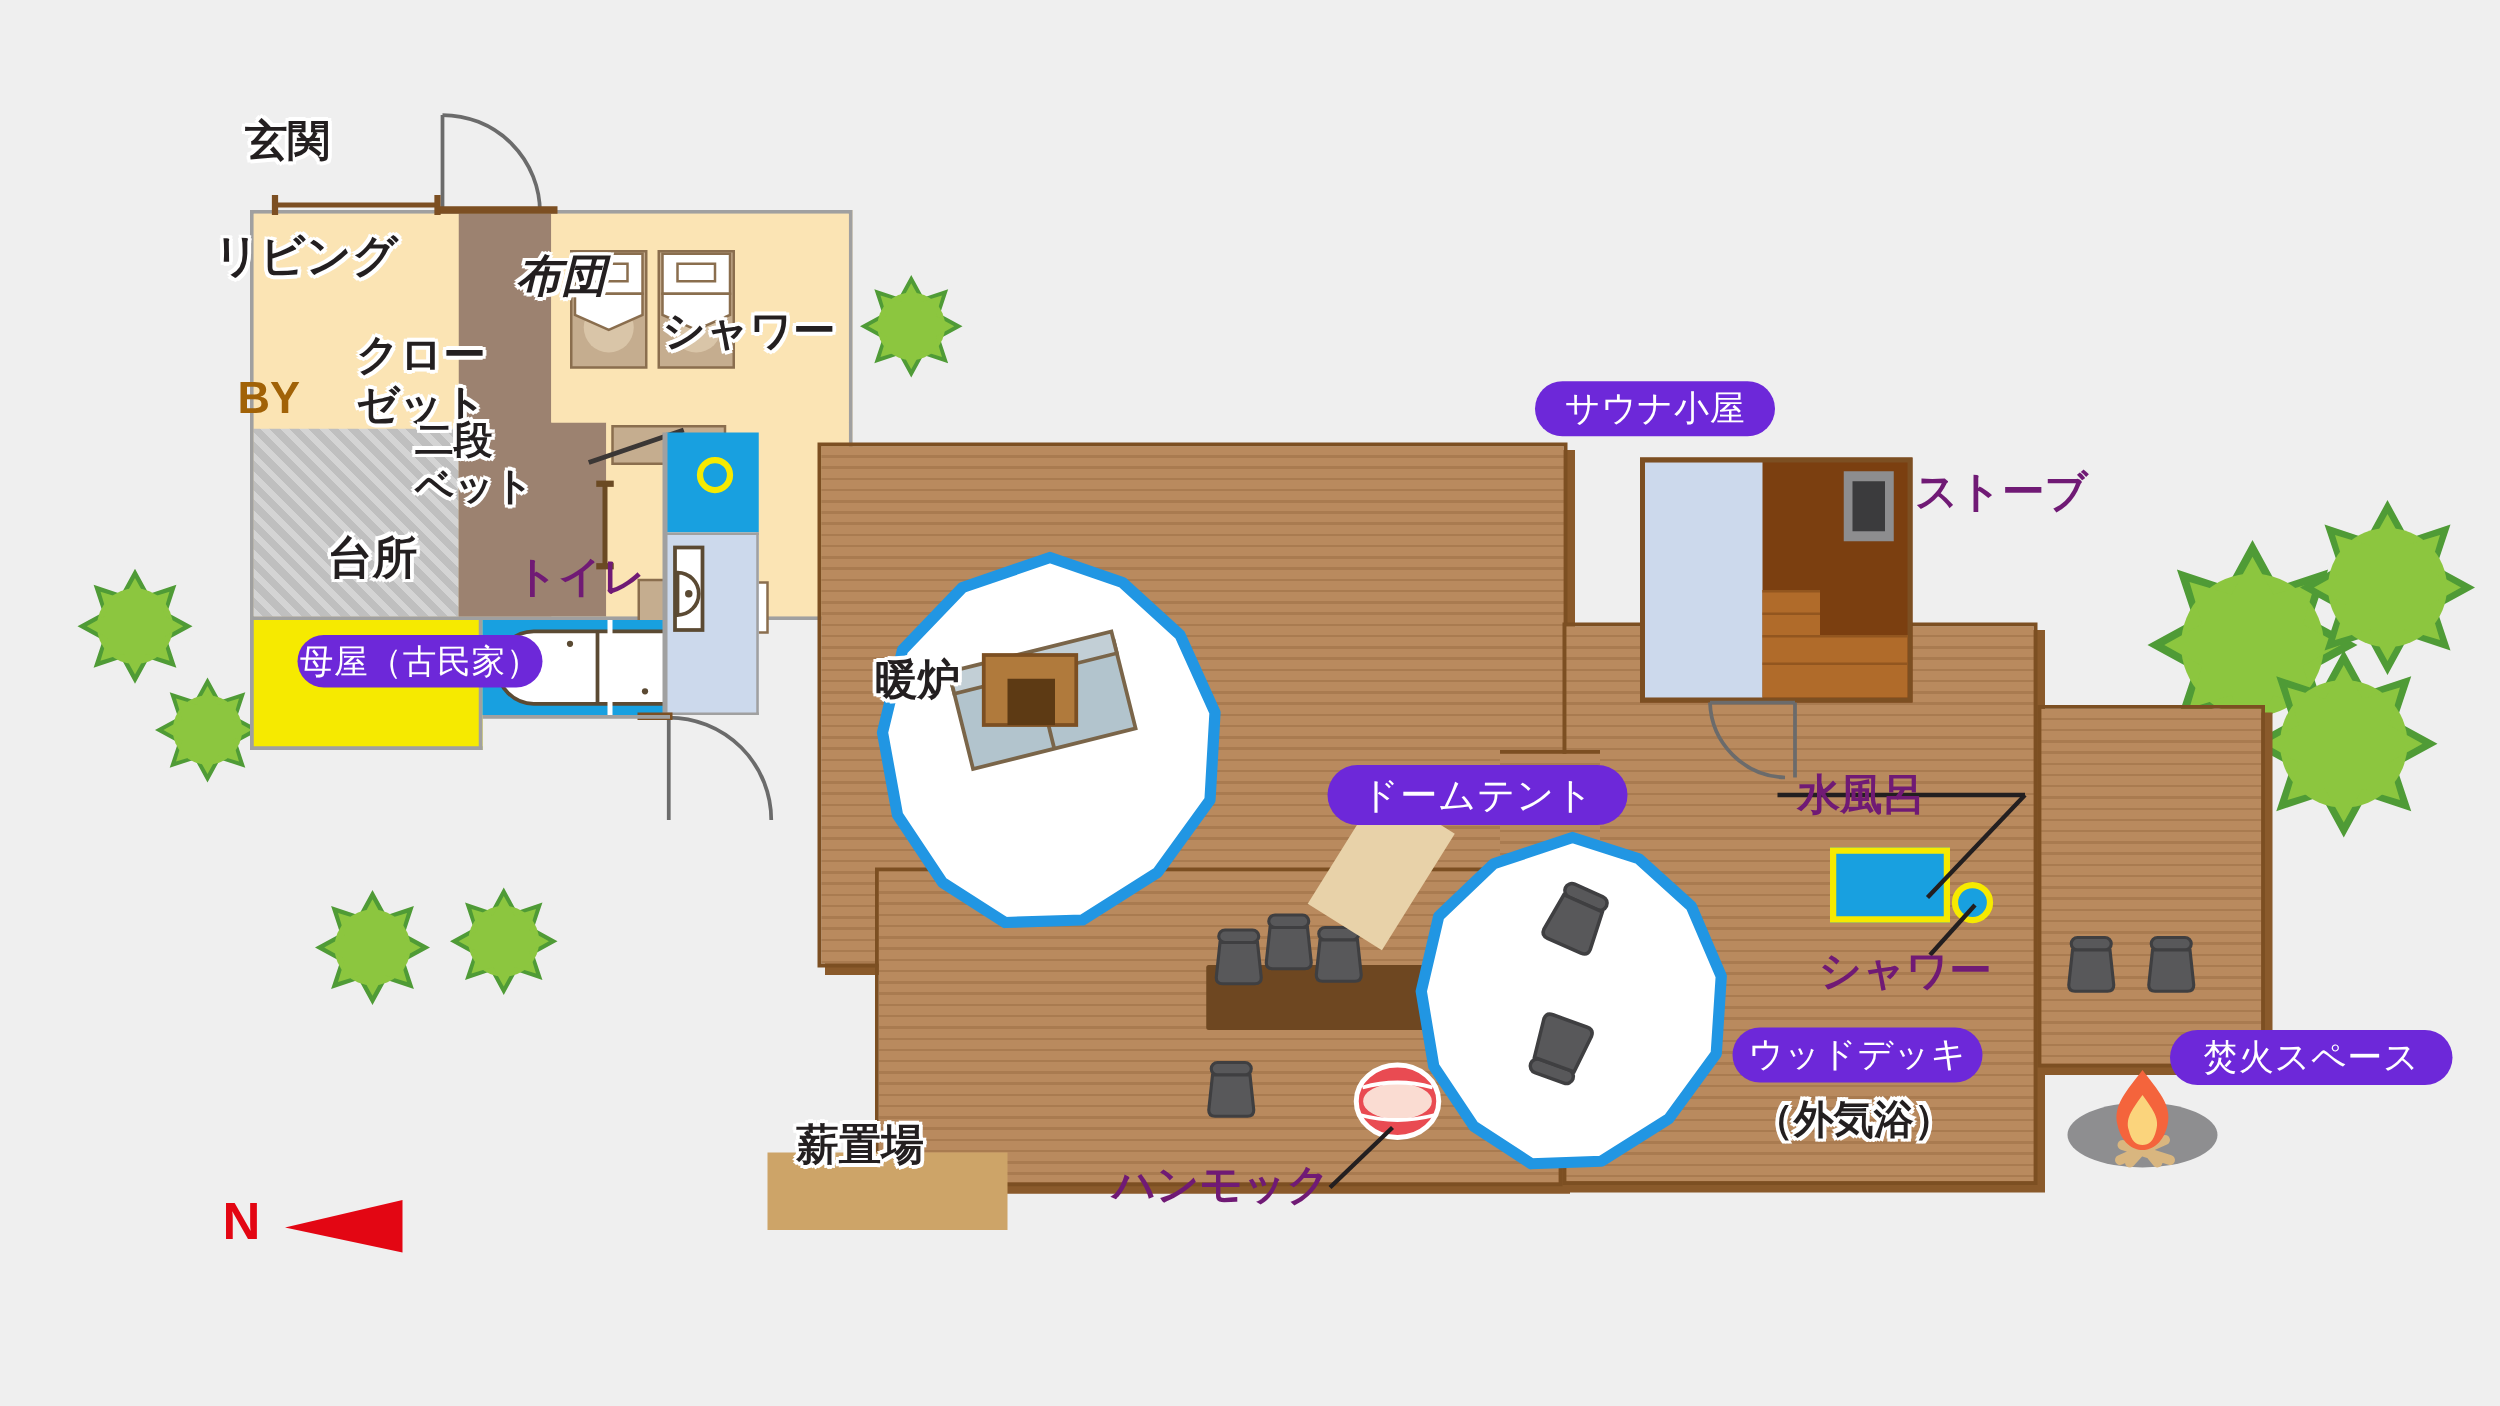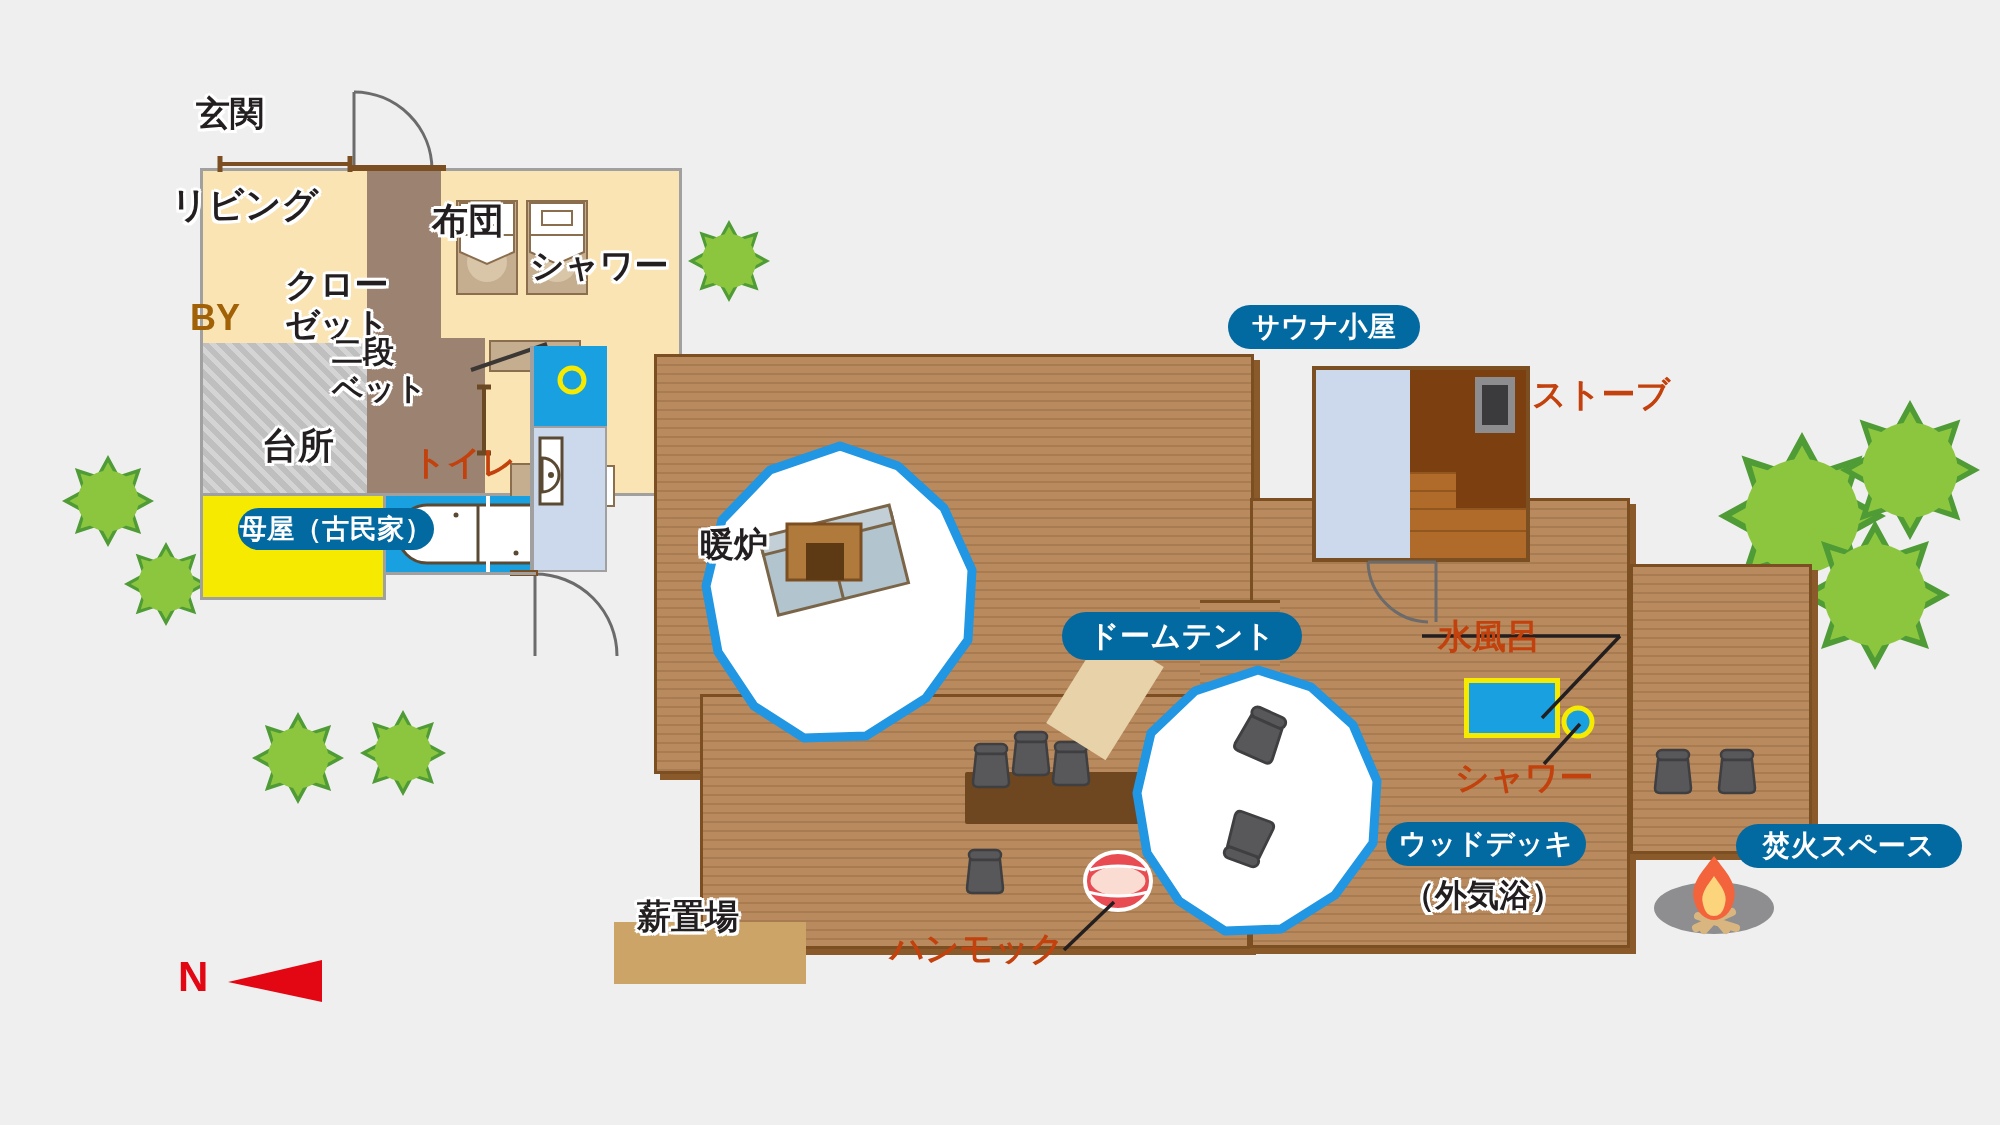--- a/index.html
+++ b/index.html
@@ -16,27 +16,27 @@
   .outline-text {
     color: #231f20;
     font-weight: bold;
     white-space: pre;
     line-height: 1.18;
     text-shadow:
       -2.5px -2.5px 0 #fff,  2.5px -2.5px 0 #fff,
       -2.5px  2.5px 0 #fff,  2.5px  2.5px 0 #fff,
       -3px 0 0 #fff, 3px 0 0 #fff, 0 -3px 0 #fff, 0 3px 0 #fff;
   }
-  .plain-text { color: #c2410c; font-weight: bold; white-space: pre; line-height: 1.18; }
+  .plain-text { color: #701a75; font-weight: bold; white-space: pre; line-height: 1.18; }
 
   
   .pill {
-    background: #0369a1;
+    background: #6d28d9;
     color: #ffffff;
-    font-weight: bold;
+    font-weight: normal;
     border-radius: 40px;
     display: flex; align-items: center; justify-content: center;
     padding: 0 26px;
     letter-spacing: .5px;
     white-space: pre;
   }
   .sublabel {
     color: #231f20; font-weight: bold; white-space: pre;
     text-shadow:
       -2.5px -2.5px 0 #fff,  2.5px -2.5px 0 #fff,
@@ -229,21 +229,21 @@
     <div class="abs" style="left:186px; top:404px; width:150px; height:3px; background:#a0a0a0;"></div>
   </div>
 
   <div class="abs outline-text" style="left:196px; top:93px; font-size:34px;">玄関</div>
   <div class="abs outline-text" style="left:171px; top:184px; font-size:36px;">リビング</div>
   <div class="abs plain-text" style="left:190px; top:297px; font-size:36px; color:#a16207;">BY</div>
   <div class="abs outline-text" style="left:285px; top:264px; font-size:34px;">クロー
 ゼット</div>
   <div class="abs outline-text" style="left:303px; top:334px; font-size:31px;margin-left:29px;">二段
 ベット</div>
-  <div class="abs outline-text" style="left:432px; top:200px; font-size:36px;">布団</div>
+  <div class="abs outline-text" style="left:413px; top:200px; font-size:36px;font-style:italic;">布団</div>
   <div class="abs outline-text" style="left:262px; top:425px; font-size:36px;text-align:center;">台所</div>
   <div class="abs plain-text" style="left:412px; top:442px; font-size:34px;">トイレ</div>
   <div class="abs outline-text" style="left:530px; top:245px; font-size:34px;">シャワー</div>
 
   <div class="abs pill" style="left:238px; top:508px; width:196px; height:42px; font-size:27px;">母屋（古民家）</div>
 
   <div class="abs deck-shadow" style="left:660px; top:360px; width:600px; height:420px;"></div>
   <div class="abs deck" style="left:654px; top:354px; width:600px; height:420px;"></div>
 
   <div class="abs deck-shadow" style="left:706px; top:700px; width:550px; height:255px;"></div>

